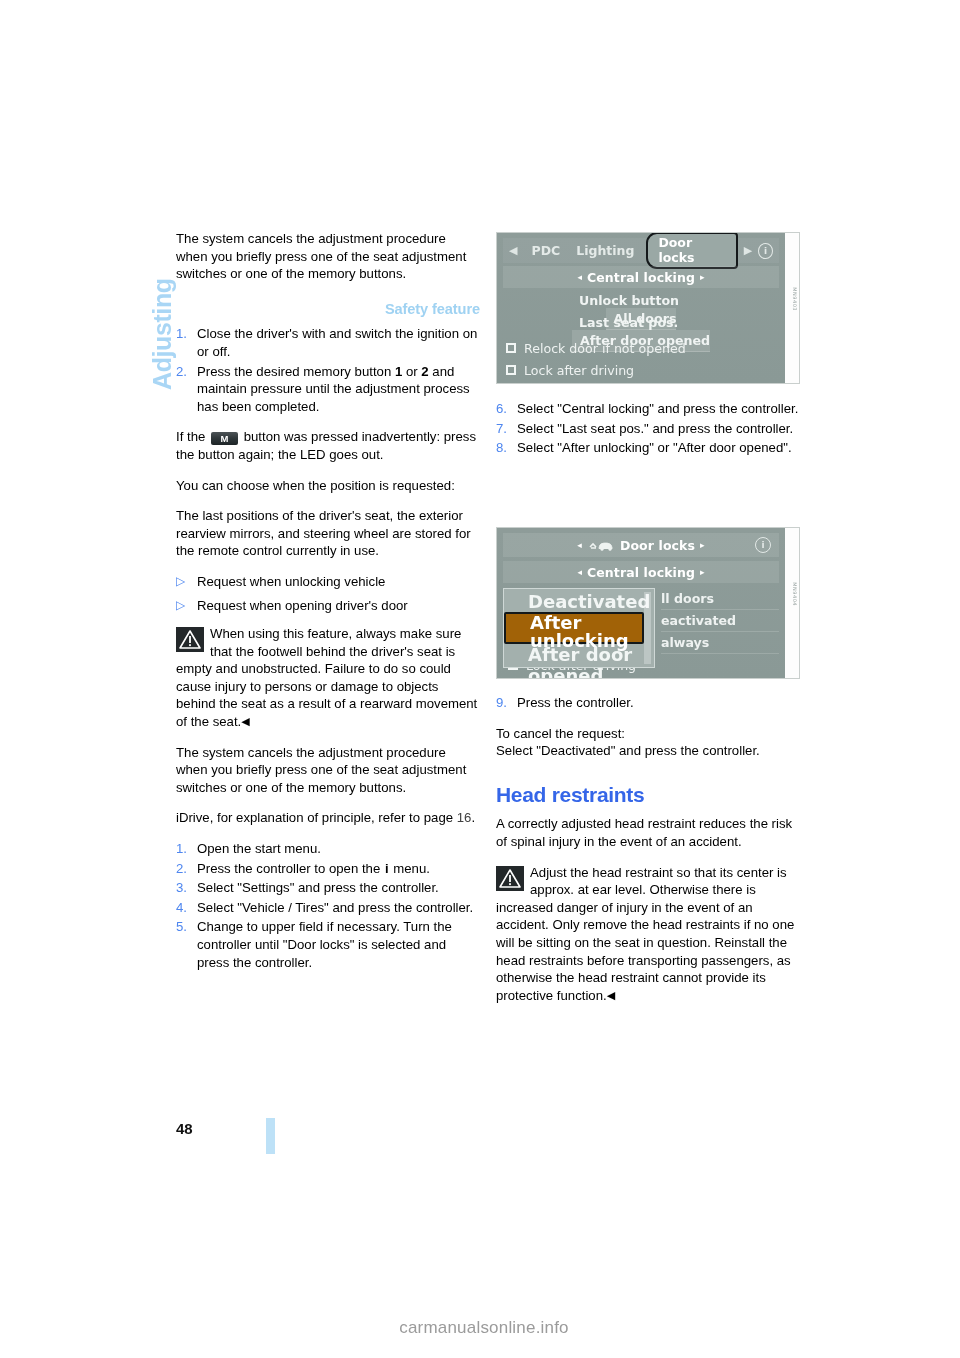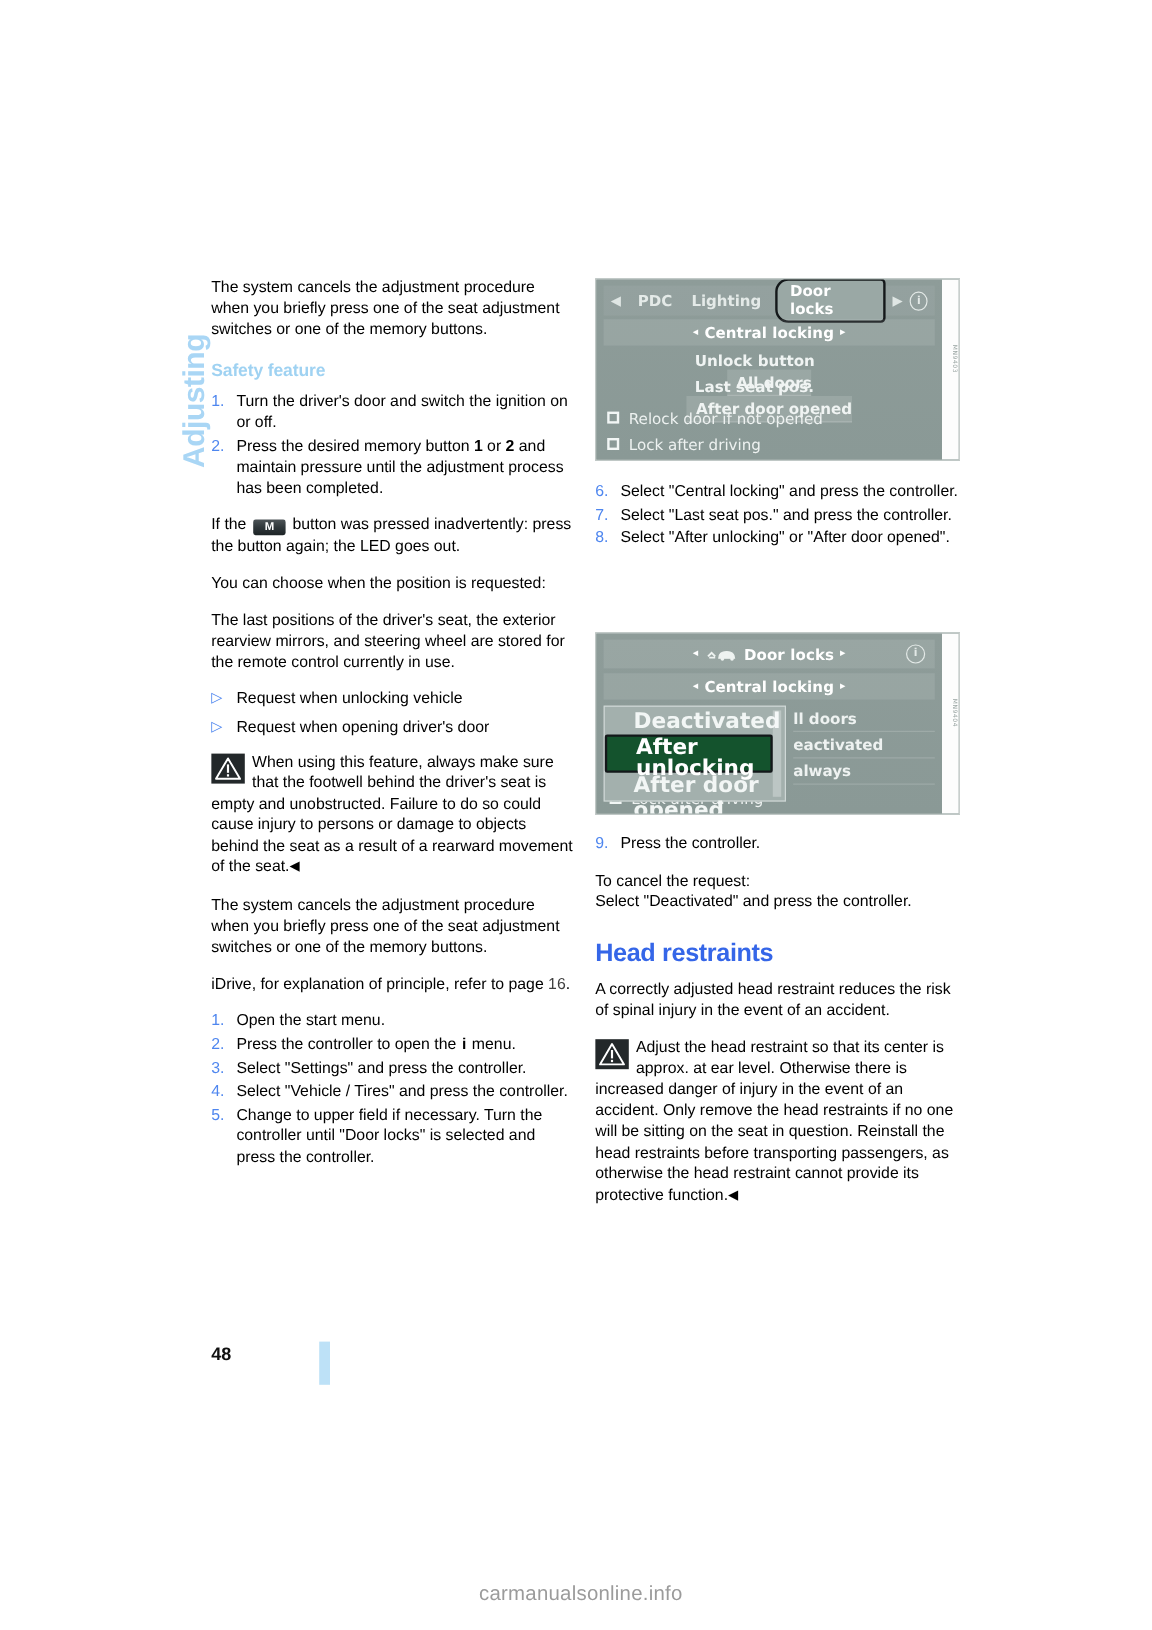--- a/index.html
+++ b/index.html
@@ -53,20 +53,21 @@
   .col-left  { left: 176px; top: 230px; }
 
   p, .blk { margin: 0 0 13px 0; }
 
   h2.sub-light {
     font-size: 14.6px;
     font-weight: bold;
     color: #9fd2f2;
     margin: 18px 0 7px 0;
     letter-spacing: -0.1px;
+    text-align: right;
   }
   h2.sub-blue {
     font-size: 14.6px;
     font-weight: bold;
     color: #3566e8;
     margin: 20px 0 7px 0;
     letter-spacing: -0.2px;
   }
   h1.sec-blue {
     font-size: 21px;
@@ -220,21 +221,21 @@
   
   .id-popup {
     position: absolute; left: 6px; top: 60px; width: 152px;
     background: #a3b0ad;
     border: 1px solid #cfd8d6;
     padding: 2px 0 2px 0;
   }
   .id-popup .opt { height: 21px; line-height: 21px; padding-left: 24px;
                    font-size: 18px; font-weight: bold; color: #f2f6f5; }
   .id-popup .opt.sel {
-    background: #14532d; color: #ffffff;
+    background: #a16207; color: #ffffff;
     border: 2px solid #13181a; border-radius: 2px;
     height: 32px; line-height: 18px; margin: 0 10px 0 0;
   }
   .id-popup .scroll {
     position: absolute; right: 3px; top: 3px; width: 7px; bottom: 3px;
     background: rgba(255,255,255,0.28);
   }
 
   .id-rightcol {
     position: absolute; left: 164px; right: 6px; top: 60px;
@@ -277,21 +278,21 @@
 
   <div class="col col-left">
 
     <p>The system cancels the adjustment procedure when you briefly press one of the seat adjustment switches or one of the memory buttons.</p>
 
     <h2 class="sub-light">Safety feature</h2>
 
     <div class="olist">
       <div class="oitem">
         <span class="num">1.</span>
-        <span class="otxt">Turn the driver's door and switch the ignition on or off.</span>
+        <span class="otxt">Close the driver's with and switch the ignition on or off.</span>
       </div>
       <div class="oitem">
         <span class="num">2.</span>
         <span class="otxt"><span>Press the desired memory button </span><b>1</b><span> or </span><b>2</b><span> and maintain pressure until the adjustment process has been completed.</span></span>
       </div>
     </div>
 
     <p><span>If the </span><span class="mbtn">M</span><span> button was pressed inadvertently: press the button again; the LED goes out.</span></p>
 
 

